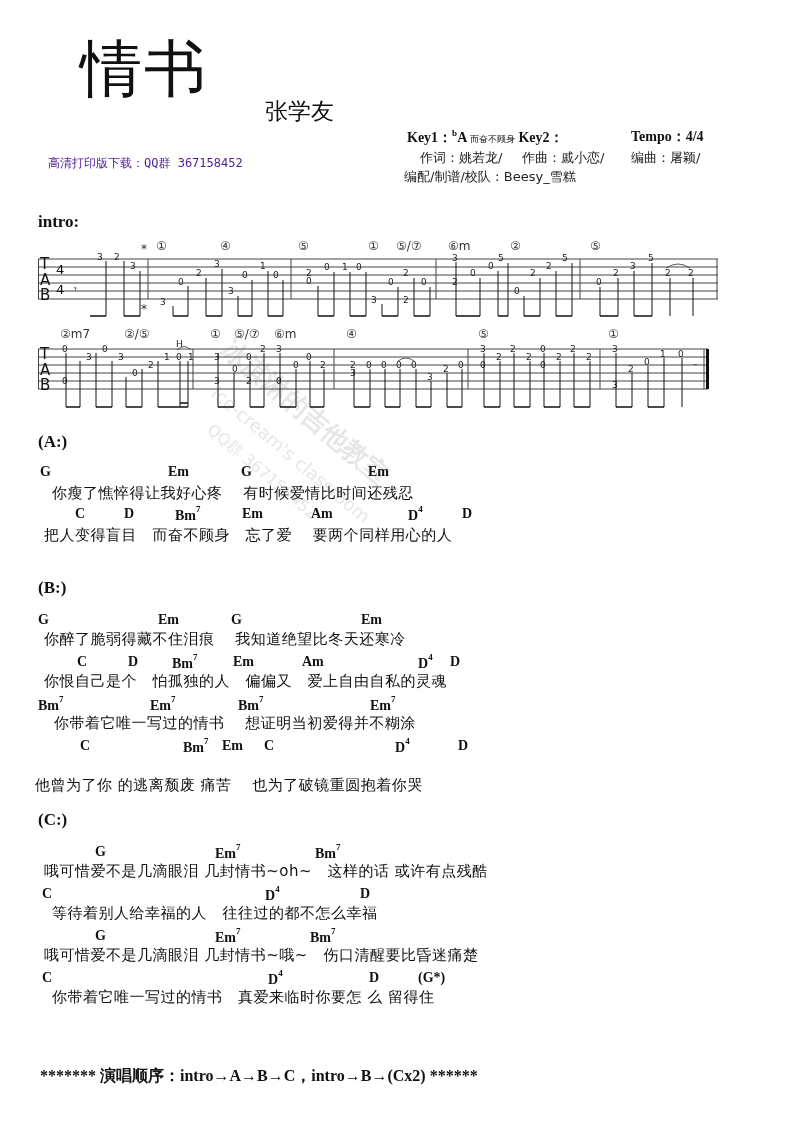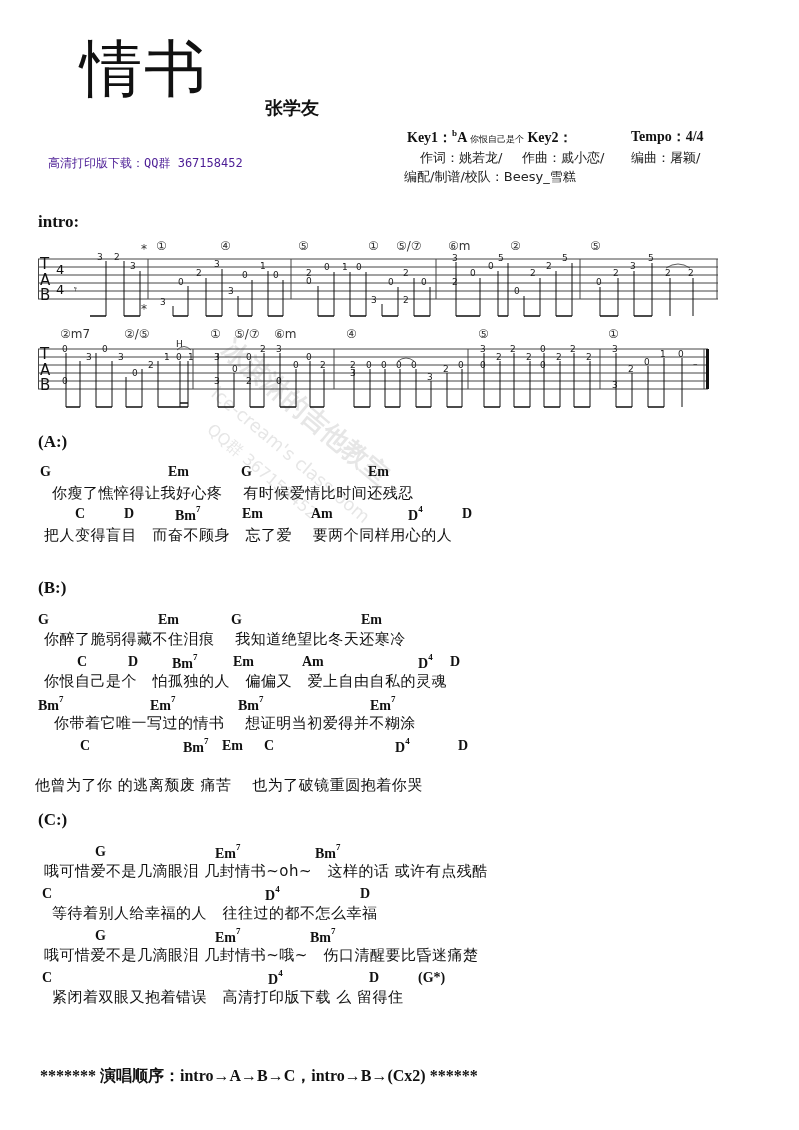--- a/index.html
+++ b/index.html
@@ -1,20 +1,20 @@
 <!DOCTYPE html>
 <html><head>
 <meta charset="utf-8">
 <style>
   html, body { margin:0; padding:0; background:#fff; }
   body { width:799px; height:1130px; position:relative; overflow:hidden; color:#111;
          font-family:"DejaVu Sans", sans-serif; }
   .abs { position:absolute; white-space:nowrap; }
   .title { left:80px; top:38px; font-size:62px; letter-spacing:2px; font-weight:normal; line-height:1;text-align:right; }
-  .artist { left:265px; top:96px; font-size:18px;font-weight:bold; }
+  .artist { left:265px; top:96px; font-size:23px; }
   .download { left:48px; top:155px; font-size:12px; color:#4c1d95; font-family:"DejaVu Sans Mono","DejaVu Sans",monospace; }
   .meta { font-size:13px; color:#222; }
   .serif-b { font-family:"Liberation Serif","DejaVu Serif",serif; font-weight:bold; }
   .keyline { left:407px; top:128px; font-size:14px; }
   .keyline .small { font-size:9px; font-weight:normal; font-family:"DejaVu Sans",sans-serif; }
   .keyline sup { font-size:9px; }
   .section-label { font-family:"Liberation Serif","DejaVu Serif",serif; font-weight:bold; font-size:17px; }
   .chord { font-family:"Liberation Serif","DejaVu Serif",serif; font-weight:bold; font-size:14px; }
   .chord sup { font-size:9px; position:relative; top:-2px; }
   .lyric { font-size:15px; letter-spacing:0.5px; }
@@ -25,21 +25,21 @@
 </style>
 </head>
 <body>
 
 <div class="abs title">情书</div>
 <div class="abs artist">张学友</div>
 <div class="abs download">高清打印版下载：QQ群 367158452</div>
 
 <div class="abs keyline serif-b">
   <span>Key1：</span><sup>b</sup><span>A</span>
-  <span class="small">你恨自己是个</span>
+  <span class="small">而奋不顾身</span>
   <span>Key2：</span>
 </div>
 <div class="abs serif-b" style="left:631px;top:128px;font-size:14px;">
   <span>Tempo：</span><span>4/4</span>
 </div>
 <div class="abs meta" style="left:420px;top:149px;">作词：姚若龙/</div>
 <div class="abs meta" style="left:522px;top:149px;">作曲：戚小恋/</div>
 <div class="abs meta" style="left:631px;top:149px;">编曲：屠颖/</div>
 <div class="abs meta" style="left:404px;top:168px;">编配/制谱/校队：Beesy_雪糕</div>
 
@@ -355,19 +355,19 @@
 <div class="abs chord" style="left:360px;top:886px;">D</div>
 <div class="abs lyric" style="left:52px;top:904px;">等待着别人给幸福的人　往往过的都不怎么幸福</div>
 <div class="abs chord" style="left:95px;top:928px;">G</div>
 <div class="abs chord" style="left:215px;top:928px;">Em<sup>7</sup></div>
 <div class="abs chord" style="left:310px;top:928px;">Bm<sup>7</sup></div>
 <div class="abs lyric" style="left:44px;top:946px;">哦可惜爱不是几滴眼泪 几封情书~哦~　伤口清醒要比昏迷痛楚</div>
 <div class="abs chord" style="left:42px;top:970px;">C</div>
 <div class="abs chord" style="left:268px;top:970px;">D<sup>4</sup></div>
 <div class="abs chord" style="left:369px;top:970px;">D</div>
 <div class="abs chord" style="left:418px;top:970px;">(G*)</div>
-<div class="abs lyric" style="left:52px;top:988px;">紧闭着双眼又抱着错误　高清打印版下载 么 留得住</div>
+<div class="abs lyric" style="left:52px;top:988px;">你带着它唯一写过的情书　真爱来临时你要怎 么 留得住</div>
 
 <div class="abs order">
   <span>*******</span>
   <span class="zh">演唱顺序：</span><span>intro→A→B→C，intro→B→(Cx2)</span>
   <span>******</span>
 </div>
 
 </body></html>

